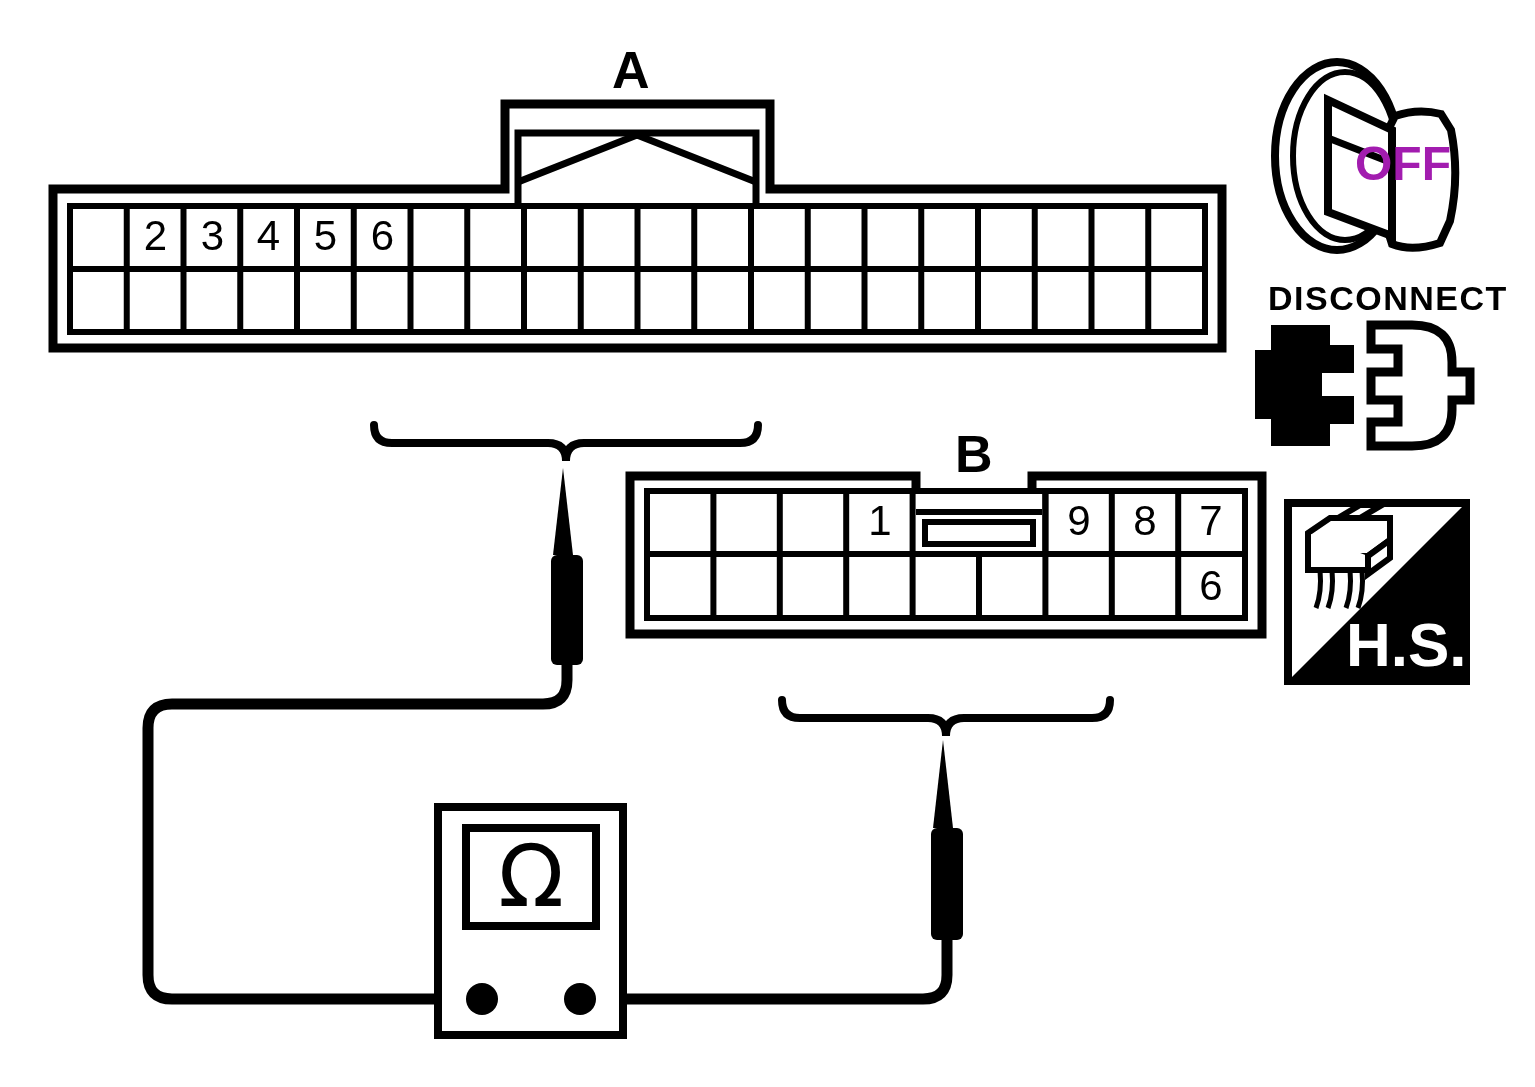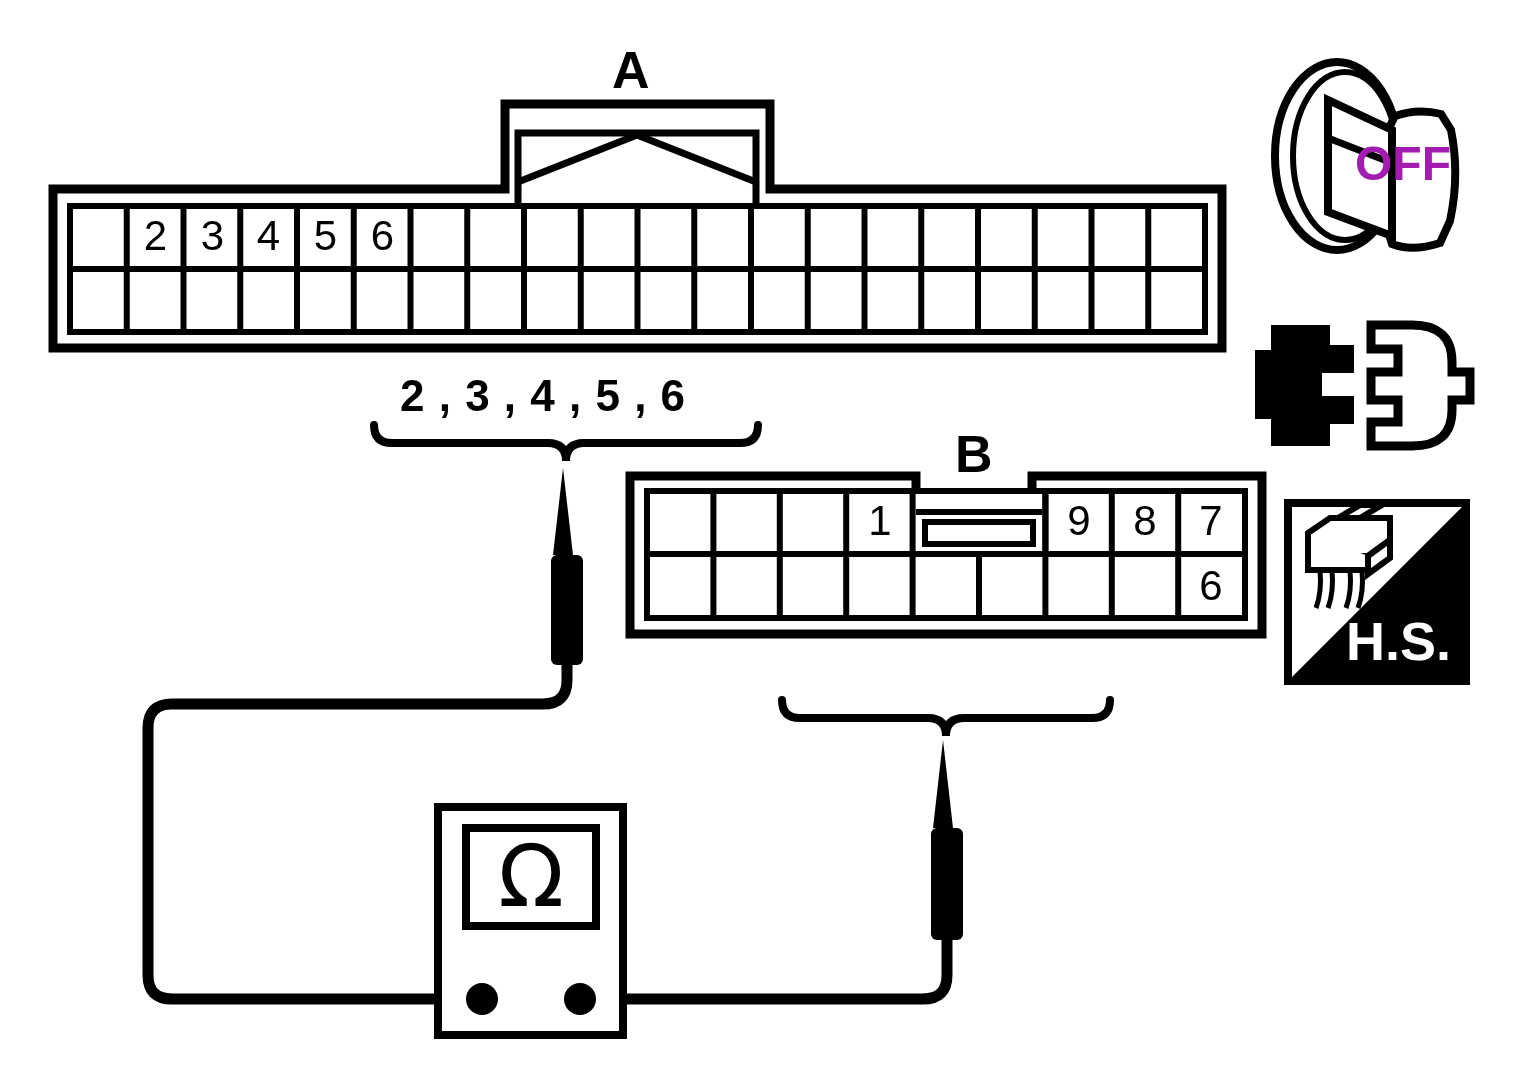--- a/index.html
+++ b/index.html
@@ -49,21 +49,21 @@
     font-weight: bold;
     letter-spacing: 1px;
   }
   .badge-word {
     font-size: 34px;
     font-weight: bold;
     letter-spacing: 1.5px;
     font-family: "Liberation Sans", sans-serif;
   }
   .hs-word {
-    font-size: 54px;
+    font-size: 62px;
     font-weight: bold;
     color: #ffffff;
     letter-spacing: 0px;
   }
   .off-word {
     font-size: 48px;
     font-weight: bold;
     color: #a21caf;
     letter-spacing: 0px;
   }
@@ -236,31 +236,31 @@
   </svg>
 
   <div class="txt conn-letter" style="left:612px; top:44px;">A</div>
 
   <div class="txt pin-num" style="left:127px; top:215px; width:57px;">2</div>
   <div class="txt pin-num" style="left:184px; top:215px; width:57px;">3</div>
   <div class="txt pin-num" style="left:240px; top:215px; width:57px;">4</div>
   <div class="txt pin-num" style="left:297px; top:215px; width:57px;">5</div>
   <div class="txt pin-num" style="left:354px; top:215px; width:57px;">6</div>
 
-  <div class="txt pin-list" style="left:400px; top:374px;">2 , 3 , 4 , 5 , 6</div>
 
   <div class="txt conn-letter" style="left:955px; top:428px;">B</div>
 
   <div class="txt pin-num" style="left:847px; top:500px; width:66px;">1</div>
   <div class="txt pin-num" style="left:1046px; top:500px; width:66px;">9</div>
   <div class="txt pin-num" style="left:1112px; top:500px; width:66px;">8</div>
   <div class="txt pin-num" style="left:1178px; top:500px; width:66px;">7</div>
   <div class="txt pin-num" style="left:1178px; top:565px; width:66px;">6</div>
 
 
   <div class="txt omega" style="left:466px; top:833px; width:130px; text-align:center;">Ω</div>
 
   <div class="txt off-word" style="left:1355px; top:140px;">OFF</div>
 
+  <div class="txt badge-word" style="left:1268px; top:281px;">DISCONNECT</div>
 
   <div class="txt hs-word" style="left:1346px; top:614px;">H.S.</div>
 
 </div>
 
 </body></html>

